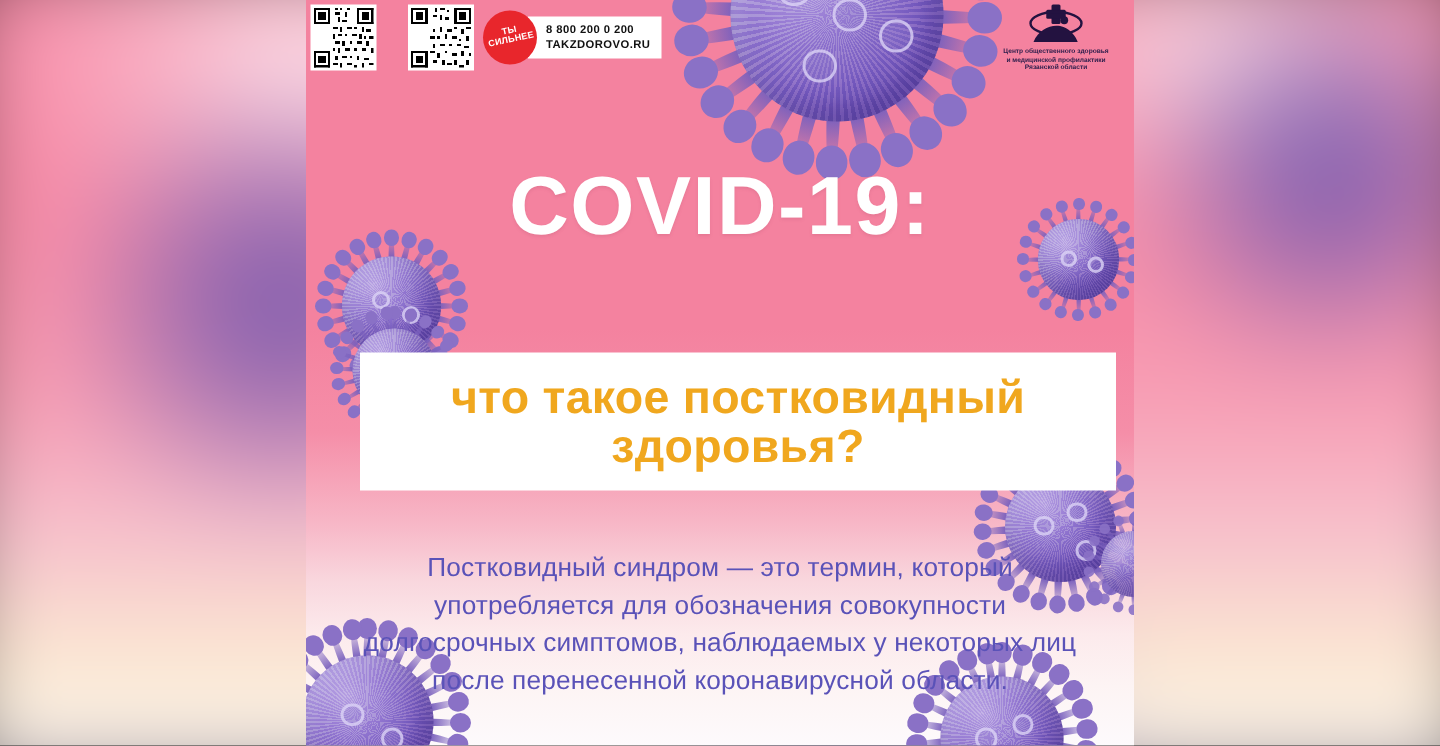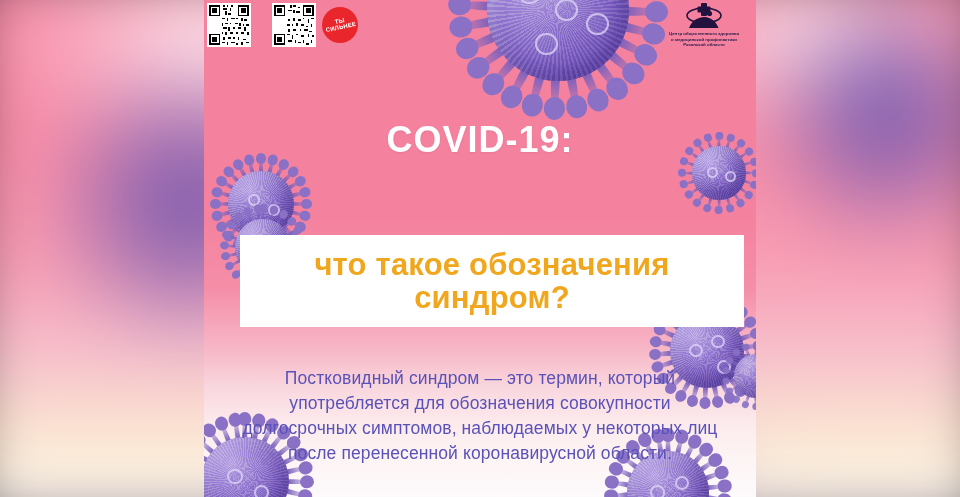--- a/index.html
+++ b/index.html
@@ -241,21 +241,21 @@
     width: 100%;
     text-align: center;
     z-index: 5;
     color: #ffffff;
     font-weight: bold;
     letter-spacing: 1px;
     line-height: 1.06;
     text-shadow: 0 1px 2px rgba(190,90,120,0.25);
   }
   .headline .l1 { font-size: 44px; display: block; }
-  .headline .l2 { font-size: 36px; display: block; margin-top: 17px; }
+  .headline .l2 { font-size: 55px; display: block; margin-top: 4px; }
 
   
   .banner {
     position: absolute;
     left: 36px;
     top: 235px;
     width: 504px;
     height: 92px;
     background: #ffffff;
     z-index: 4;
@@ -704,20 +704,24 @@
         </svg>
       </div>
 
       <div class="hotline">
         <div class="hotline-badge">
           <span>
             <em>ТЫ</em>
             <em>СИЛЬНЕЕ</em>
           </span>
         </div>
+        <div class="hotline-text">
+          <div>8 800 200 0 200</div>
+          <div>TAKZDOROVO.RU</div>
+        </div>
       </div>
 
       <div class="org-logo">
         <div class="org-mark">
           <svg width="50" height="28" viewBox="0 0 50 28">
             <g fill="#231240">
               <rect x="22" y="1" width="6" height="13" rx="1"></rect>
               <rect x="18.5" y="4.5" width="13" height="6" rx="1"></rect>
             </g>
             <ellipse cx="25" cy="13.5" rx="17" ry="7.5" fill="none" stroke="#231240" stroke-width="1.6"></ellipse>
@@ -732,21 +736,21 @@
         </div>
       </div>
     </div>
 
     <div class="headline">
       <span class="l2">COVID-19:</span>
     </div>
 
     <div class="banner">
       <div class="banner-text">
-        <span class="l1">что такое обозначения</span>
-        <span class="l2">синдром?</span>
+        <span class="l1">что такое постковидный</span>
+        <span class="l2">здоровья?</span>
       </div>
     </div>
 
     <div class="body-copy">Постковидный синдром — это термин, который употребляется для обозначения совокупности долгосрочных симптомов, наблюдаемых у некоторых лиц после перенесенной коронавирусной области.</div>
 
   </div>
 </div>
 
 </body></html>

